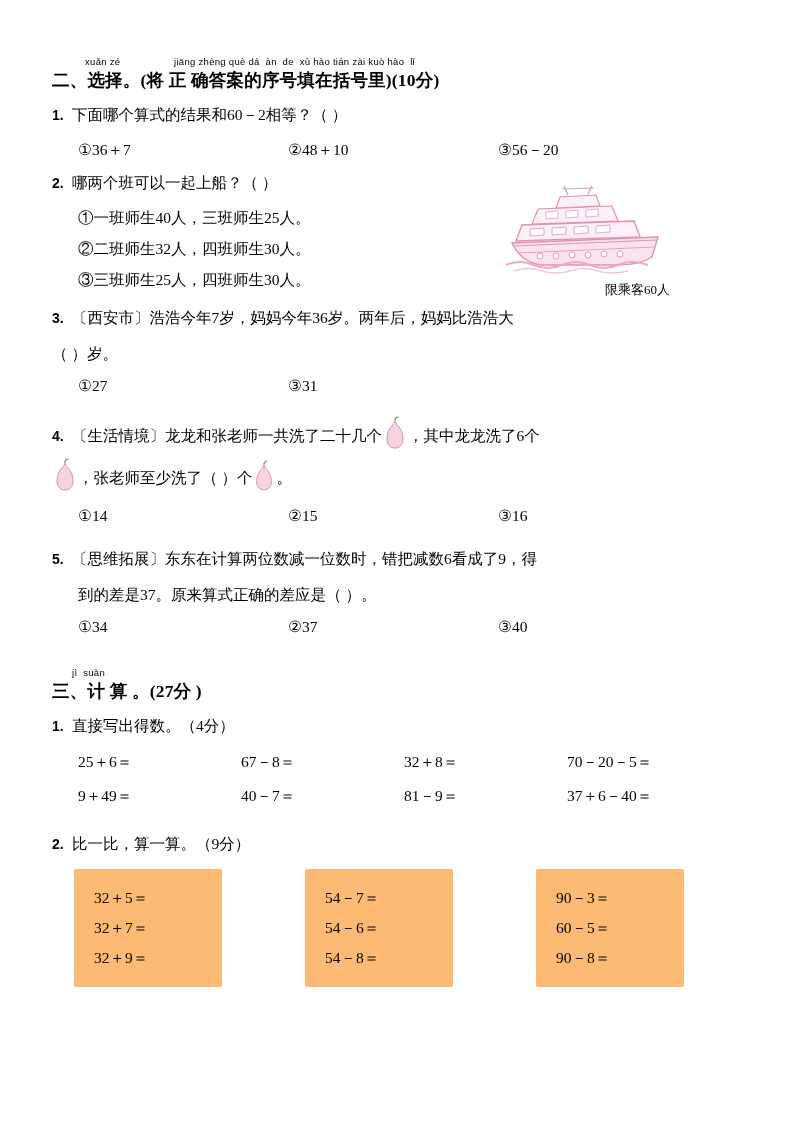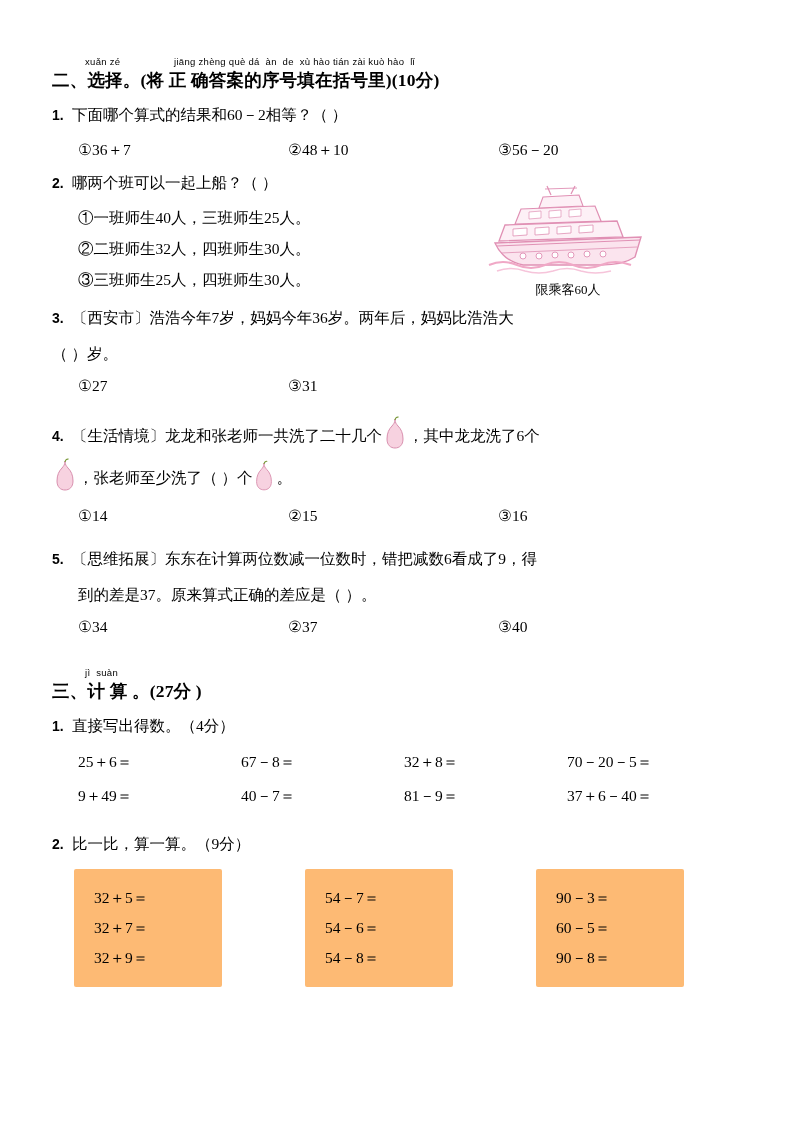--- a/index.html
+++ b/index.html
@@ -86,24 +86,24 @@
   }
   .indent-hang {
     padding-left: 26px;
     font-size: 15.5px;
     line-height: 33px;
   }
 
   
   .boat-wrap {
     position: absolute;
-    right: 44px;
+    right: 32px;
     top: 185px;
     width: 180px;
-    text-align: center;
+    text-align: right;
   }
   .boat-cap {
     font-size: 13px;
     margin-top: 2px;
     font-family: "Liberation Serif", serif;
   }
 
   
   .pear {
     display: inline-block;
@@ -218,21 +218,21 @@
       <span class="qnum">5.</span><span class="qbody">〔思维拓展〕东东在计算两位数减一位数时，错把减数6看成了9，得</span>
     </div>
     <div class="indent-hang">到的差是37。原来算式正确的差应是（        ）。</div>
     <div class="opts">
       <span class="opt">①34</span>
       <span class="opt">②37</span>
       <span class="opt">③40</span>
     </div>
 
     <div class="pinyin-row" style="margin-top:24px;">
-      <span class="pinyin" style="left:33px;">jì  suàn</span>
+      <span class="pinyin" style="left:20px;">jì  suàn</span>
     </div>
     <div class="section-head">三、计 算 。(27分 )</div>
 
     <div class="q" style="margin-top:4px;">
       <span class="qnum">1.</span><span class="qbody">直接写出得数。（4分）</span>
     </div>
     <div class="calc-row">
       <span class="calc-cell">25＋6＝</span>
       <span class="calc-cell">67－8＝</span>
       <span class="calc-cell">32＋8＝</span>

